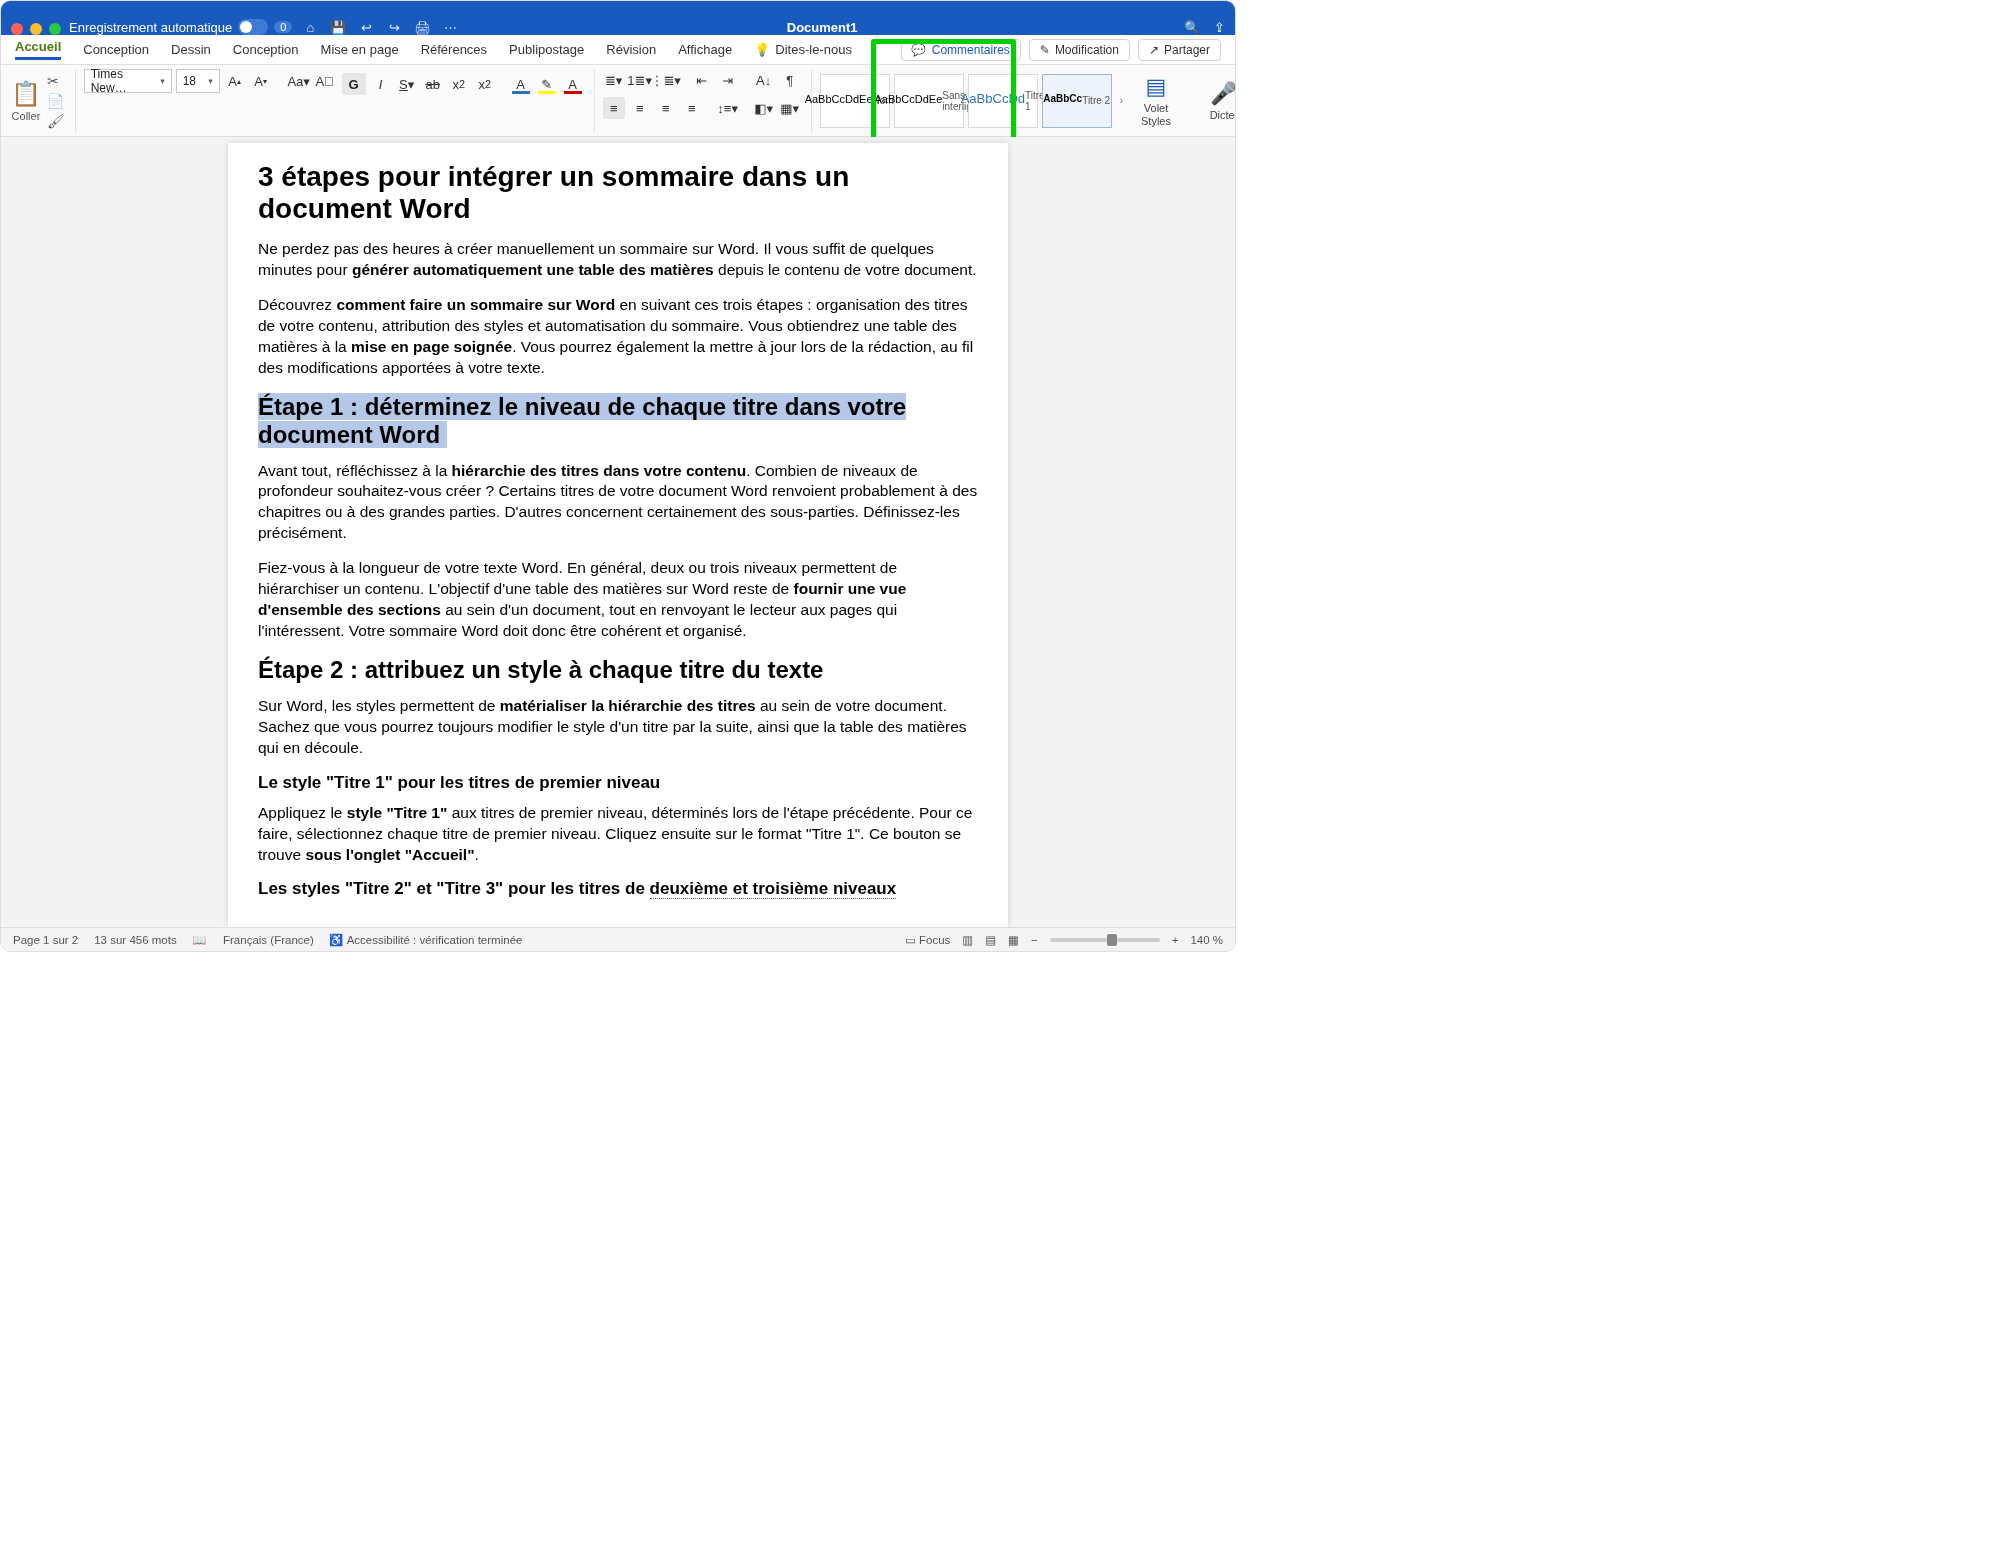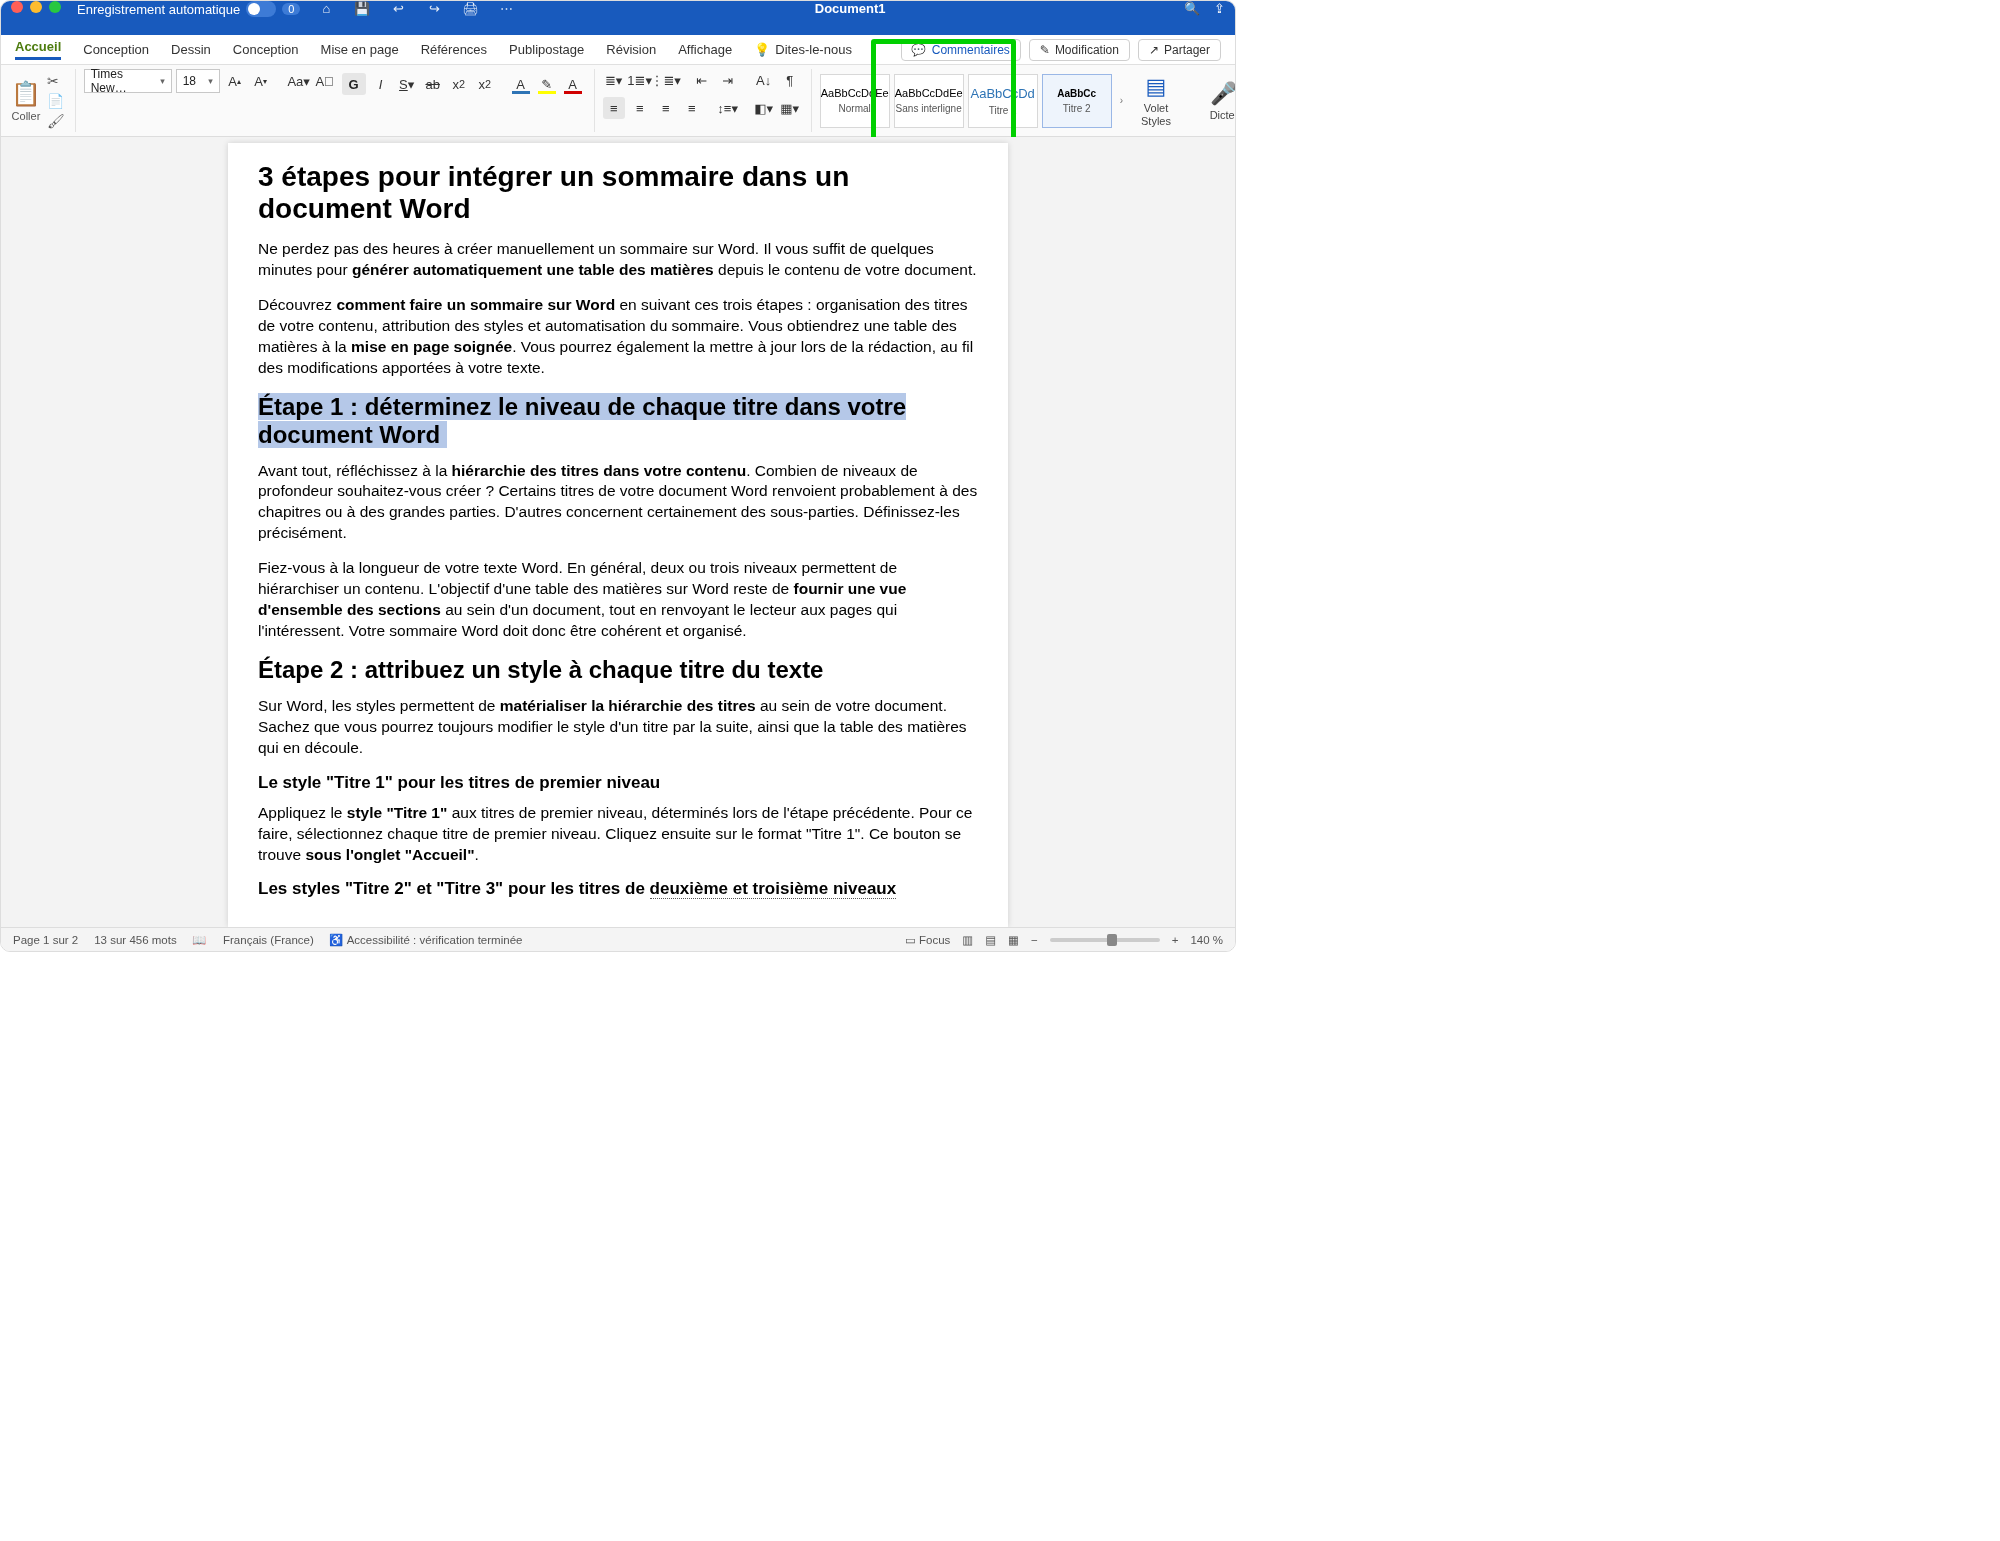--- a/index.html
+++ b/index.html
@@ -1,18 +1,18 @@
 <!DOCTYPE html>
 <html><head>
 <meta charset="utf-8">
 <style>
 * { box-sizing: border-box; margin: 0; padding: 0; font-family: -apple-system, "Helvetica Neue", Arial, sans-serif; }
 body { background: #fff; font-size: 13px; color: #222; overflow: hidden; }
 .window { width: 1236px; height: 952px; display:flex; flex-direction:column; border:1px solid #ddd; border-radius:10px; overflow:hidden; background:#fff; }
-.title-bar { background:#185abd; height:34px; display:flex; align-items:flex-start; color:#fff; font-size:13px; padding:0 10px; gap:16px; }
+.title-bar { background:#185abd; height:34px; display:flex; align-items:flex-end; color:#fff; font-size:13px; padding:0 10px; gap:8px; }
 .traffic { display:flex; gap:7px; }
 .tl { width:12px; height:12px; border-radius:50%; }
 .tl.red{background:#ff5f57}.tl.yellow{background:#febc2e}.tl.green{background:#28c840}
 .title-center{flex:1; text-align:center; font-weight:600;}
 .autosave-pill{display:flex; align-items:center; gap:6px;}
 .switch{width:30px;height:16px;background:#3d7bd6;border-radius:10px;position:relative}
 .switch::after{content:"";position:absolute;left:2px;top:2px;width:12px;height:12px;background:#fff;border-radius:50%}
 .qat-icon{width:20px;text-align:center;opacity:.9}
 .right-icons{display:flex;gap:14px;align-items:center}
 .tabs-row{display:flex;align-items:center;height:30px;padding:0 14px;border-bottom:1px solid #e0e0e0;background:#fff;gap:22px;font-size:13px;color:#333}
@@ -32,21 +32,21 @@
 .combo.size{width:44px}
 .caret{margin-left:auto;font-size:9px;color:#666}
 .ibtn{width:22px;height:22px;display:flex;align-items:center;justify-content:center;font-size:13px;color:#333;border-radius:3px}
 .font-row2{display:flex;align-items:center;gap:4px;margin-top:4px}
 .g-box{background:#e6e6e6;border-radius:3px;width:24px;height:22px;display:flex;align-items:center;justify-content:center;font-weight:700}
 .color-under{position:relative}
 .color-under .bar{position:absolute;bottom:1px;left:2px;right:2px;height:3px}
 .paragraph{display:flex;flex-direction:column;gap:6px}
 .p-row{display:flex;gap:4px}
 .styles{display:flex;gap:4px;align-items:center}
-.style-card{border:1px solid #d8d8d8;width:70px;height:54px;display:flex;flex-direction:column;align-items:center;justify-content:center;background:#fff;font-size:10px;color:#555}
+.style-card{border:1px solid #d8d8d8;width:70px;height:54px;display:flex;align-items:center;justify-content:center;background:#fff;font-size:10px;color:#555}
 .style-card .preview{font-size:11px;color:#000;margin-bottom:4px}
 .style-card.sel{border:1px solid #9ab7e6;background:#eef4fc}
 .style-card.t1 .preview{color:#2e74b5;font-size:13px}
 .style-card.t2 .preview{color:#000;font-size:10px;font-weight:700}
 .styles-more{font-size:10px;color:#777;padding:0 4px}
 .big-col{display:flex;flex-direction:column;align-items:center;justify-content:center;font-size:11px;color:#444;gap:2px;width:50px}
 .big-col .ic{font-size:22px;color:#185abd}
 .highlight-box{position:absolute;border:5px solid #00d000;pointer-events:none;border-radius:3px}
 .doc-area{flex:1;display:flex;overflow:hidden;background:#f3f3f3;position:relative}
 .page{background:#fff;width:780px;margin:6px auto 0;box-shadow:0 0 6px rgba(0,0,0,.15);padding:18px 30px;font-family:"Times New Roman",serif;color:#000}

